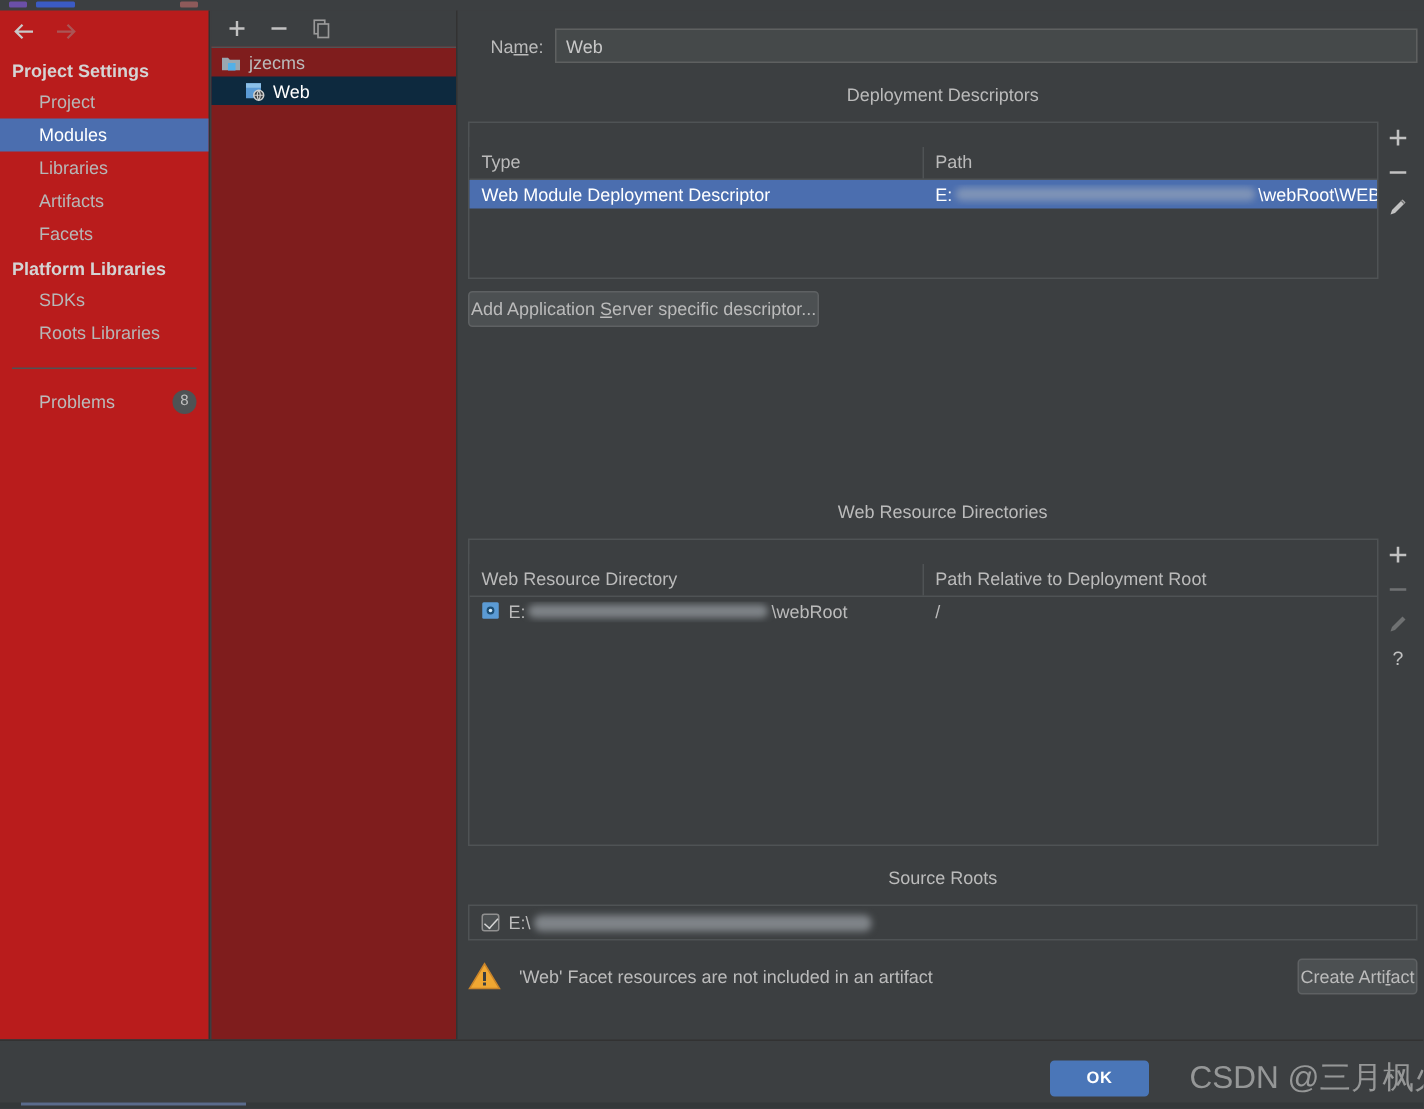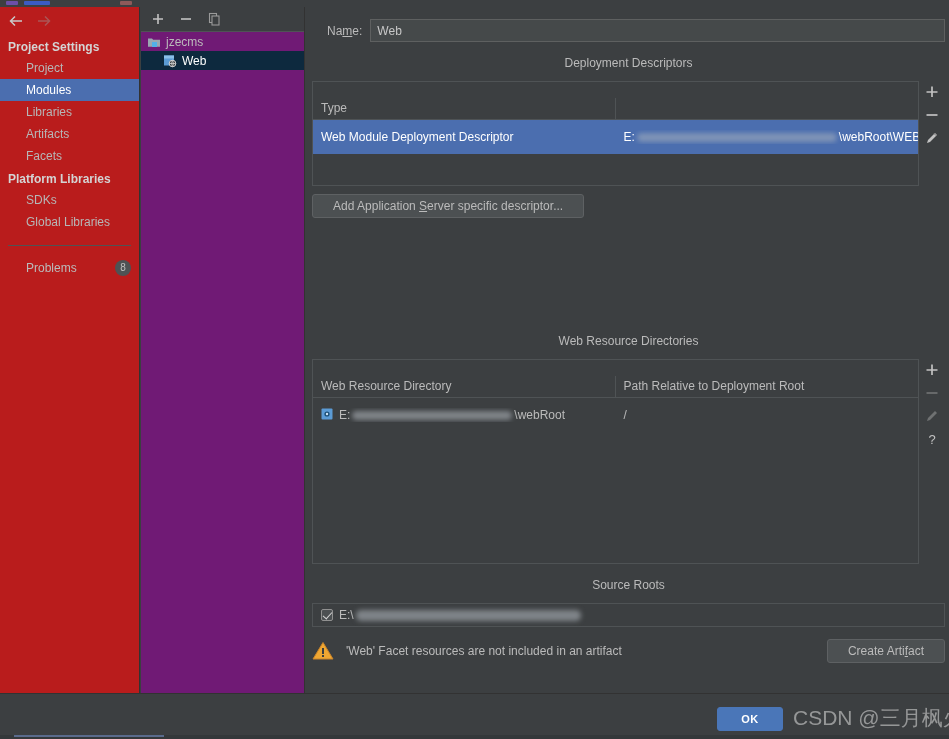--- a/index.html
+++ b/index.html
@@ -47,21 +47,21 @@
     color:#b5b5b5; font-size:12px; text-align:center; line-height:19px;
   }
 
   
   .treecol {
     position: absolute; left: 141px; top: 7px; width: 164px; height: 686px;
     background: #3c3f41; border-right: 1px solid #323232;
   }
   .tree-toolbar { height: 24px; display:flex; align-items:center; gap:14px; padding-left:10px; }
   .tbicon { width:14px; height:14px; display:block; }
-  .tree-body { position:absolute; left:0; top:24px; right:0; bottom:0; background:#701a75; border-top:1px solid #4f5355; }
+  .tree-body { position:absolute; left:0; top:24px; right:0; bottom:0; background:#7f1d1d; border-top:1px solid #4f5355; }
   .tree-row { display:flex; align-items:center; gap:5px; height:19px; font-size:12px; color:#bbbbbb; padding-left:6px; }
   .tree-row.child { padding-left: 22px; }
   .tree-row.selected { background:#0d293e; color:#ffffff; }
   .tree-icon { width:14px; height:14px; flex:none; }
 
   
   .main { position:absolute; left:306px; top:7px; width:643px; height:686px; background:#3c3f41; }
 
   .name-row { display:flex; align-items:center; gap:8px; padding:12px 4px 0 21px; }
   .name-label { font-size:12px; color:#bbbbbb; white-space:nowrap; }
@@ -80,40 +80,40 @@
 
   
   .tblwrap { display:flex; }
   .tbl { flex:1; border:1px solid #4f5355; background:#3c3f41; }
   .tbl-head { display:flex; height:22px; background:#3c3f41; border-bottom:1px solid #4f5355;margin-top:16px; }
   .th {
     font-size:12px; color:#bbbbbb; padding:3px 0 0 8px; overflow:hidden; white-space:nowrap;
   }
   .th.c1 { width:50%; border-right:1px solid #4f5355; }
   .th.c2 { flex:1; }
-  .tr { display:flex; height:34px; align-items:center; }
+  .tr { display:flex; height:19px; align-items:center; }
   .tr.sel { background:#4b6eaf; color:#ffffff; }
   .td { font-size:12px; padding-left:8px; overflow:hidden; white-space:nowrap; display:flex; align-items:center; }
   .td.c1 { width:50%; }
   .td.c2 { flex:1; position:relative; }
   .blur-path { position:relative; display:inline-flex; align-items:center; }
   .blur-bar {
     display:inline-block; height:9px; border-radius:5px;
     background: rgba(170,178,190,0.55); filter: blur(2.4px); margin:0 2px;
   }
   .blur-bar.dark { background: rgba(150,155,160,0.75); }
 
   .sidebtns { width:26px; display:flex; flex-direction:column; align-items:center; padding-top:3px; gap:7px; }
   .sbtn { width:16px; height:16px; display:block; }
   .sbtn.dim { opacity:.38; }
 
   .btn {
     background:#4c5052; border:1px solid #5e6163; color:#bbbbbb;
     font-size:12px; font-family:"Liberation Sans", sans-serif;
-    padding:4px 20px; border-radius:3px; line-height:14px; cursor:default;
+    padding:4px 1px; border-radius:3px; line-height:14px; cursor:default;
   }
   .btn u { text-decoration: underline; }
 
   .srcroot-box { border:1px solid #4f5355; height:24px; display:flex; align-items:center; padding-left:8px; gap:6px; }
   .chk {
     width:12px; height:12px; border:1px solid #909090; background:#4c5052;
     position:relative; flex:none; border-radius:2px;
   }
   .chk:after {
     content:""; position:absolute; left:3px; top:0px; width:4px; height:8px;
@@ -123,21 +123,21 @@
   .warnrow { display:flex; align-items:center; margin-top:12px; padding:0 4px 0 6px; }
   .warn-ico { width:22px; height:20px; flex:none; }
   .warn-text { font-size:12px; color:#bbbbbb; margin-left:12px; flex:1; }
 
   
   .bottombar {
     position:absolute; left:0; top:693px; width:949px; height:46px;
     background:#3c3f41; border-top:1px solid #323232;
   }
   .ok-btn {
-    position:absolute; left:717px; top:707px; width:66px; height:24px;
+    position:absolute; left:700px; top:707px; width:66px; height:24px;
     background:#4a76b8; border:1px solid #4a76b8; border-radius:3px;
     color:#ffffff; font-size:11px; font-weight:bold; text-align:center; line-height:22px;
     letter-spacing:.4px;
   }
   .watermark {
     position:absolute; left:793px; top:704px;
     font-size:21px; color: rgba(205,205,205,0.62);
     font-family:"Liberation Sans", sans-serif; white-space:nowrap;
     letter-spacing:0px;
   }
@@ -172,21 +172,21 @@
 
     <div class="sb-group">Project Settings</div>
     <div class="sb-item">Project</div>
     <div class="sb-item selected">Modules</div>
     <div class="sb-item">Libraries</div>
     <div class="sb-item">Artifacts</div>
     <div class="sb-item">Facets</div>
 
     <div class="sb-group">Platform Libraries</div>
     <div class="sb-item">SDKs</div>
-    <div class="sb-item">Global Libraries</div>
+    <div class="sb-item">Roots Libraries</div>
 
     <div class="sb-sep"></div>
 
     <div class="sb-problems">
       <span>Problems</span>
       <span class="badge">8</span>
     </div>
 
     <div class="help-round">?</div>
   </div>
@@ -245,20 +245,21 @@
     <div class="sect">
       <div class="sect-head">
         <span class="sect-title">Deployment Descriptors</span>
         <span class="sect-line"></span>
       </div>
 
       <div class="tblwrap">
         <div class="tbl" style="height:105px;">
           <div class="tbl-head">
             <div class="th c1">Type</div>
+            <div class="th c2">Path</div>
           </div>
           <div class="tr sel">
             <div class="td c1">Web Module Deployment Descriptor</div>
             <div class="td c2">
               <span class="blur-path">
                 <span>E:</span>
                 <span class="blur-bar" style="width:200px;"></span>
                 <span>\webRoot\WEB-INF\</span>
               </span>
             </div>

